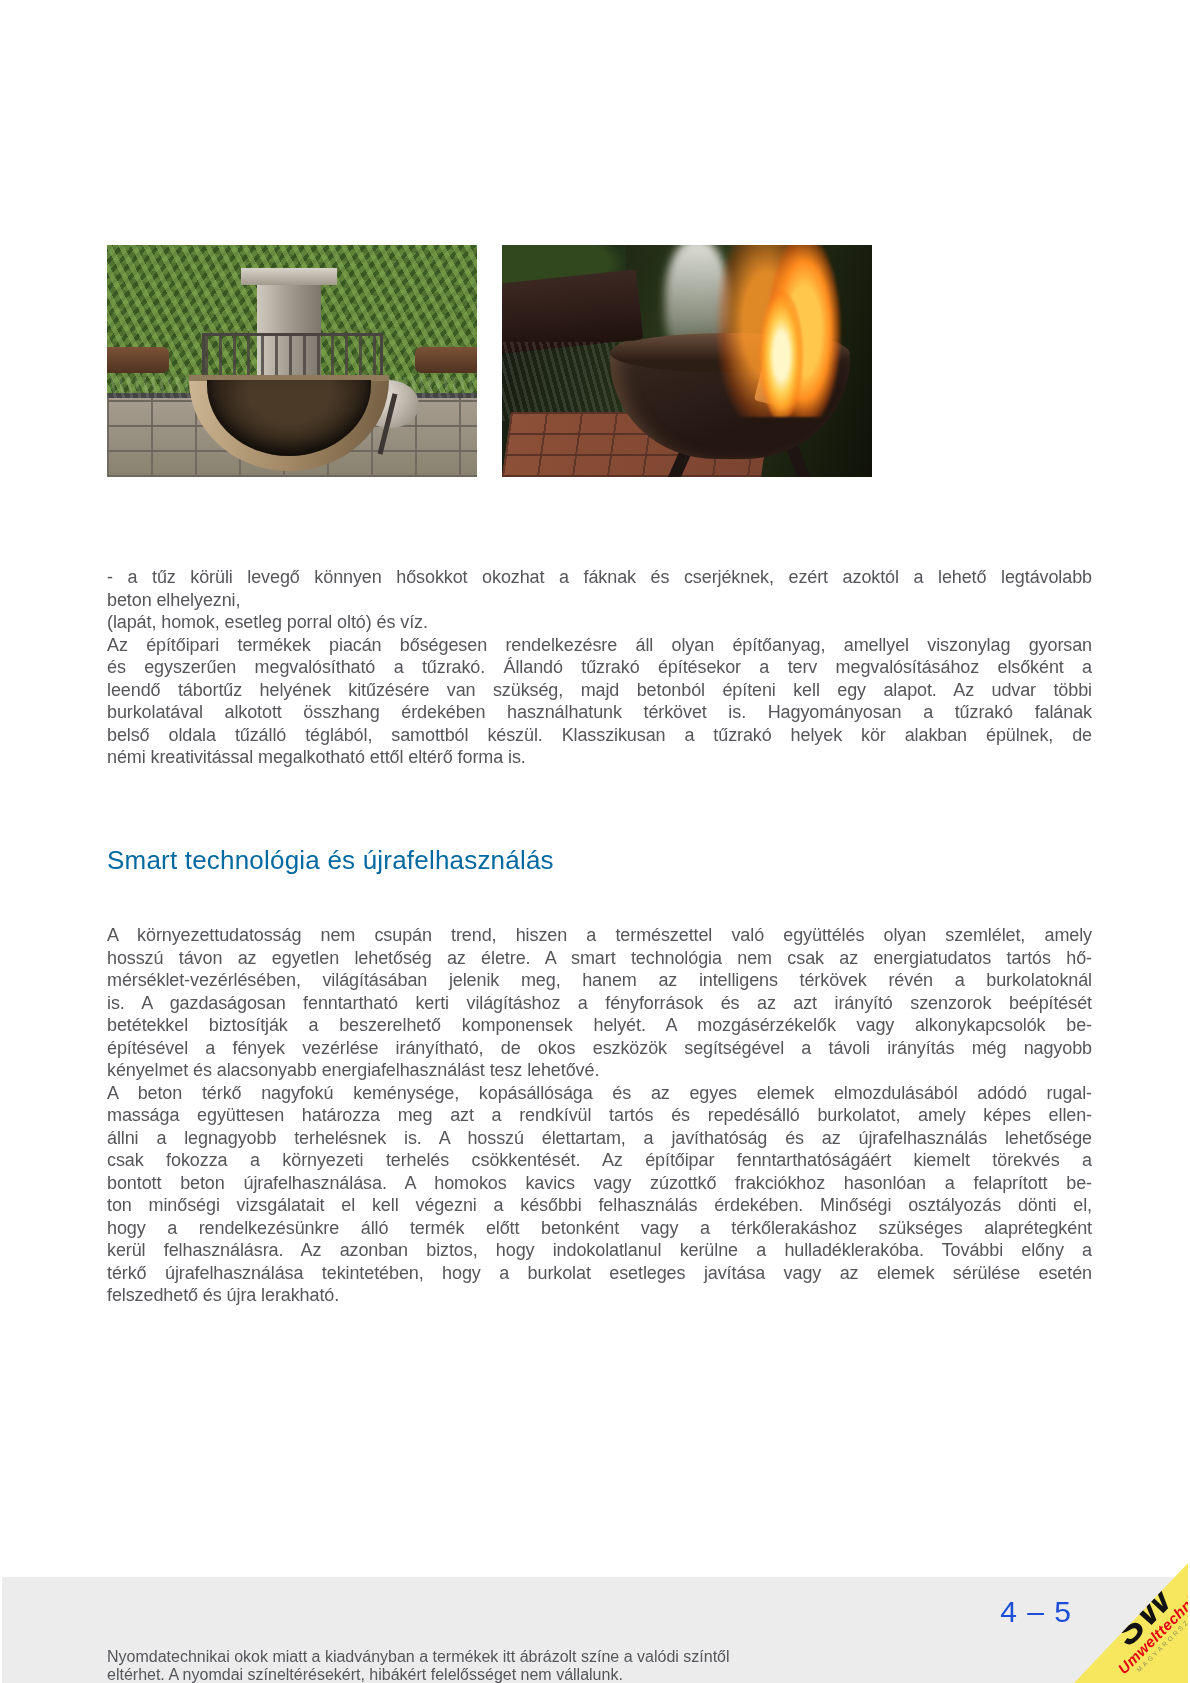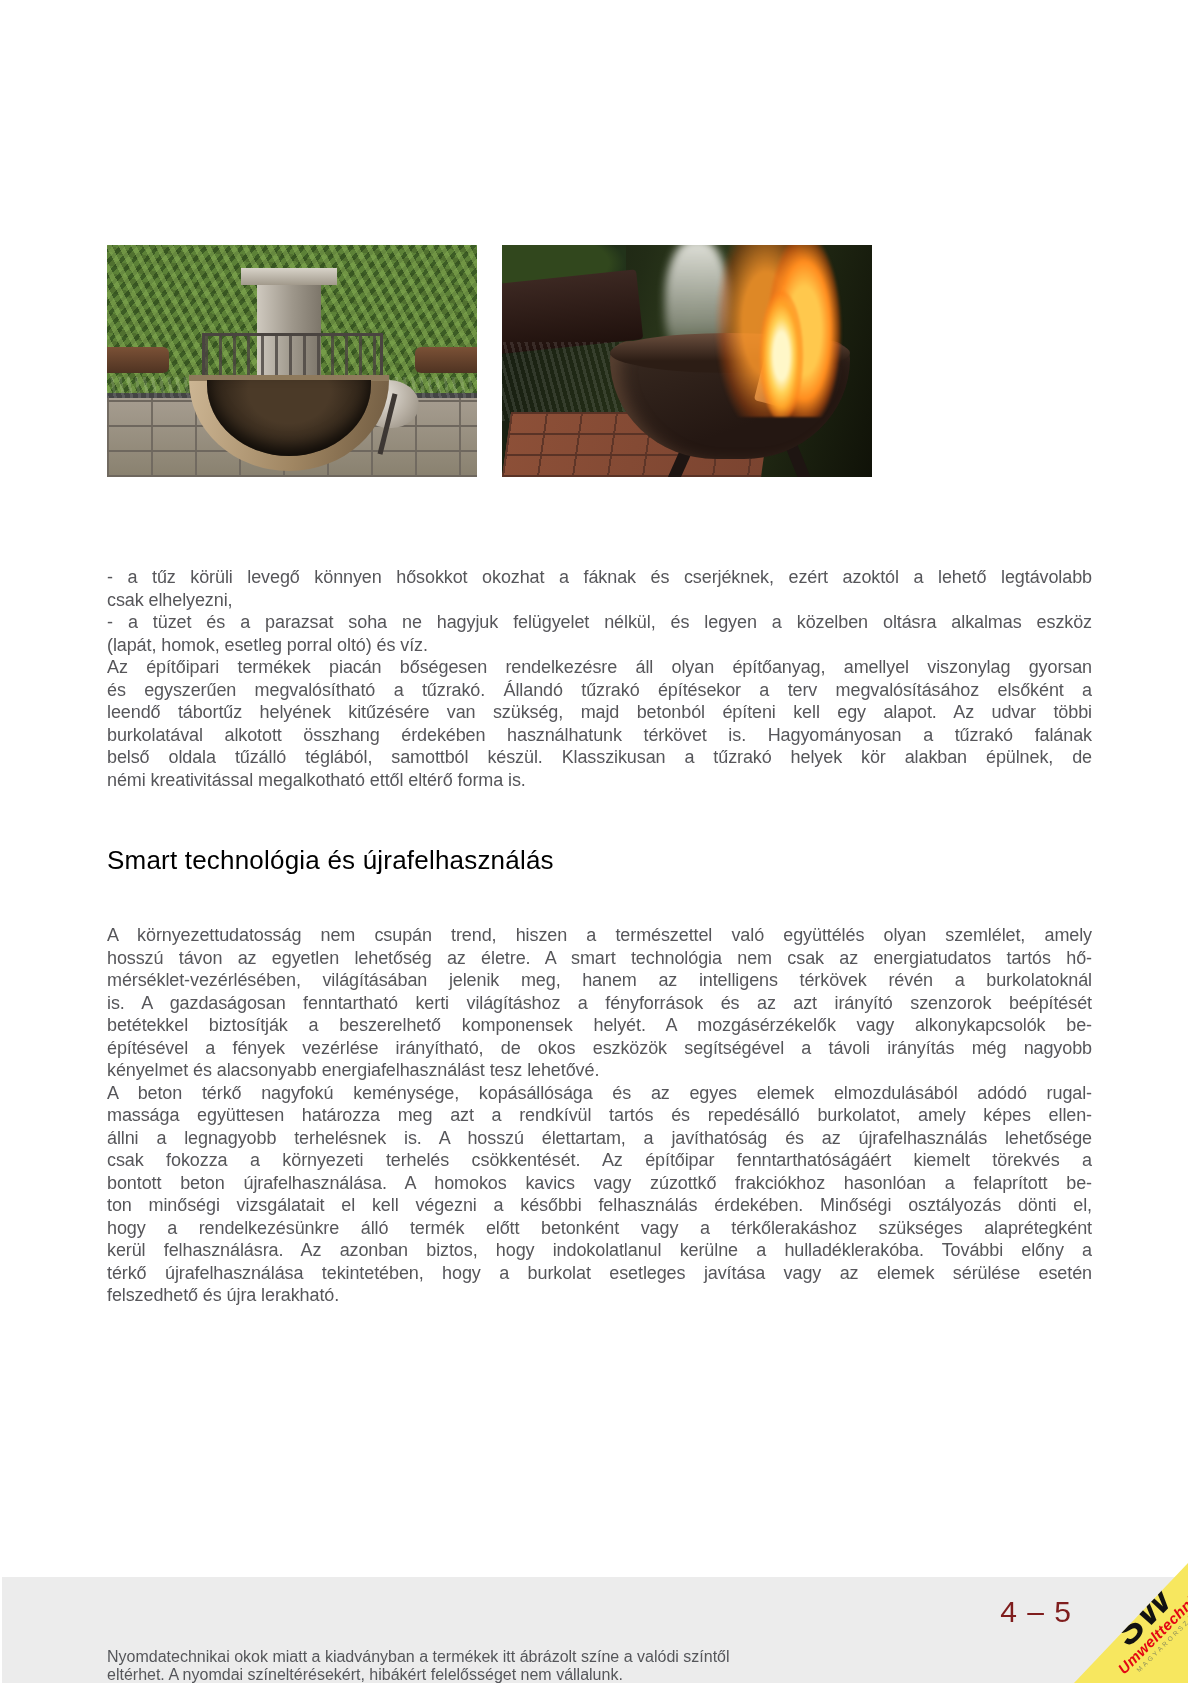--- a/index.html
+++ b/index.html
@@ -90,28 +90,28 @@
   
   .textblock { position:absolute; left:105px; width:985px; color:#56565a;
     font-size:18px; line-height:22.5px; letter-spacing:-0.1px; }
   .intro { top:566px; }
   .smart { top:924px; }
   .para { margin:0; }
   .tline { text-align:justify; }
   .tline.just { text-align-last:justify; }
 
   .heading { position:absolute; left:105px; top:845px; margin:0;
-    font-size:26px; font-weight:300; color:#000000; letter-spacing:0.2px; }
+    font-size:26px; font-weight:300; color:#0369a1; letter-spacing:0.2px; }
 
   
   .footer-bar { position:absolute; left:0; top:1577px; width:1190px; height:106px; background:#ececec; }
   .legal { position:absolute; left:105px; top:34px; width:680px;
     color:#55565a; font-size:16px; line-height:18px;margin-top:37px; }
   .pagenum { position:absolute; left:930px; top:18px; width:140px;
-    color:#7f1d1d; font-size:30px; font-weight:400; text-align:right; letter-spacing:1px; }
+    color:#1d4ed8; font-size:30px; font-weight:400; text-align:right; letter-spacing:1px; }
 
   .logo-tri { position:absolute; right:0; bottom:0; width:114px; height:120px;
     background:#f7e75f; clip-path:polygon(100% 0, 100% 100%, 0 100%); overflow:hidden; }
   .logo-inner { position:absolute; left:50%; top:50%; width:170px;
     transform:translate(-50%,-50%) rotate(-45deg) translate(14px,14px);
     text-align:center; }
   .logo-sw { font-size:40px; line-height:34px; font-weight:bold; font-style:italic;
     color:#121212; letter-spacing:1px; }
   .logo-umwelt { font-size:15px; line-height:16px; font-weight:bold; font-style:italic;
     color:#e30613; letter-spacing:0.4px; }
@@ -148,24 +148,23 @@
     <div class="p2-leg b"></div>
     <div class="p2-bowl"></div>
     <div class="p2-rim"></div>
     <div class="p2-log"></div>
     <div class="p2-fire"></div>
   </div>
 
   <div class="textblock intro">
       <div class="para">
         <div class="tline just">- a tűz körüli levegő könnyen hősokkot okozhat a fáknak és cserjéknek, ezért azoktól a lehető legtávolabb</div>
-        <div class="tline">csak elhelyezni,</div>
-      </div>
-      <div class="para">
-        <div class="tline just">- a tüzet és a parazsat soha ne hagyjuk felügyelet nélkül, és legyen a közelben oltásra alkalmas eszköz</div>
+        <div class="tline">beton elhelyezni,</div>
+      </div>
+      <div class="para">
         <div class="tline">(lapát, homok, esetleg porral oltó) és víz.</div>
       </div>
       <div class="para">
         <div class="tline just">Az építőipari termékek piacán bőségesen rendelkezésre áll olyan építőanyag, amellyel viszonylag gyorsan</div>
         <div class="tline just">és egyszerűen megvalósítható a tűzrakó. Állandó tűzrakó építésekor a terv megvalósításához elsőként a</div>
         <div class="tline just">leendő tábortűz helyének kitűzésére van szükség, majd betonból építeni kell egy alapot. Az udvar többi</div>
         <div class="tline just">burkolatával alkotott összhang érdekében használhatunk térkövet is. Hagyományosan a tűzrakó falának</div>
         <div class="tline just">belső oldala tűzálló téglából, samottból készül. Klasszikusan a tűzrakó helyek kör alakban épülnek, de</div>
         <div class="tline">némi kreativitással megalkotható ettől eltérő forma is.</div>
       </div>

